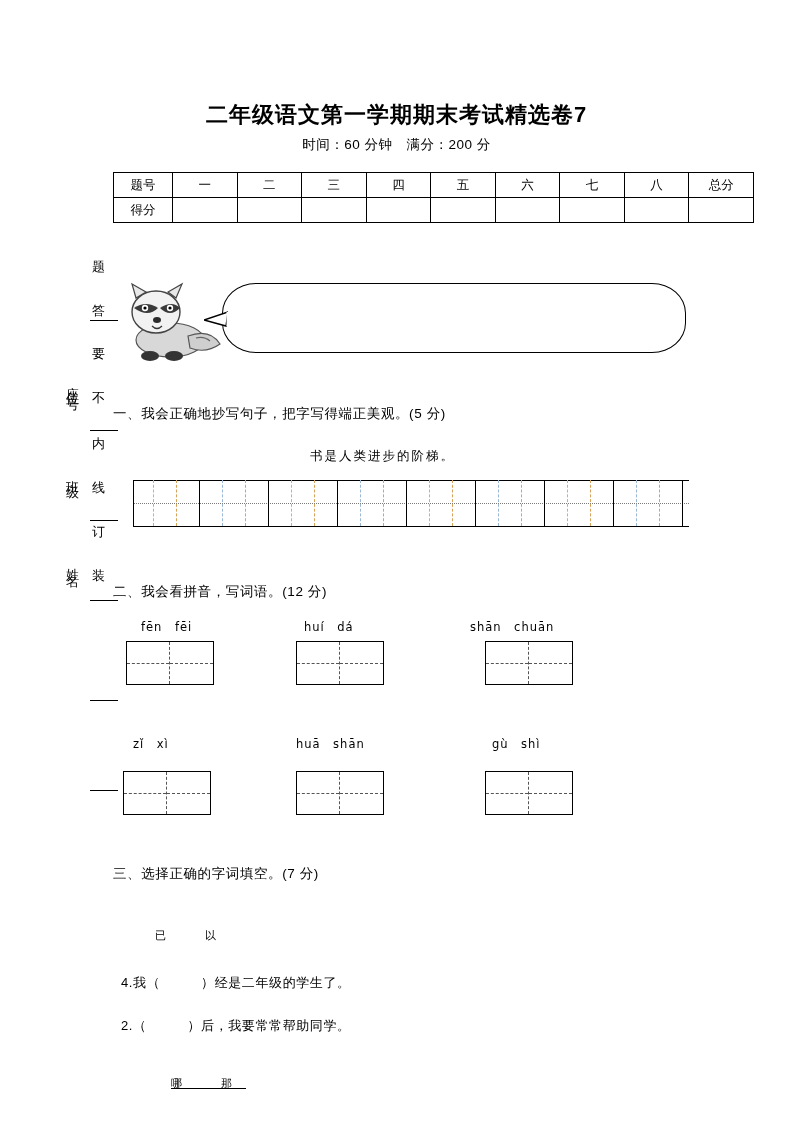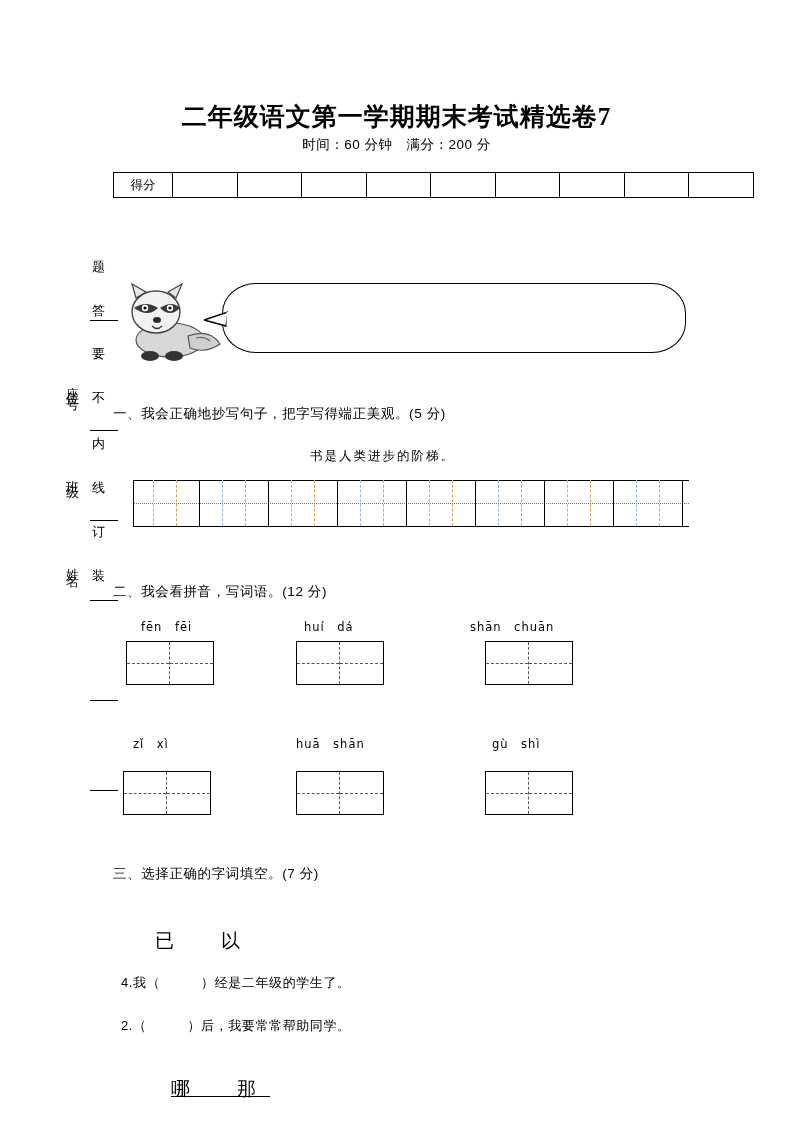--- a/index.html
+++ b/index.html
@@ -48,23 +48,23 @@
     width: 28px;
     border-top: 1px solid #000;
   }
 
   
   .title {
     position: absolute;
     left: 0; right: 0;
     top: 100px;
     text-align: center;
-    font-family: Liberation Serif, serif;
+    font-family: Liberation Sans, sans-serif;
     font-weight: bold;
-    font-size: 25px;
+    font-size: 22px;
     letter-spacing: 1px;
   }
   .subtitle {
     position: absolute;
     left: 0; right: 0;
     top: 136px;
     text-align: center;
     font-size: 13.5px;
     letter-spacing: 0.5px;
   }
@@ -206,21 +206,21 @@
   }
 
   .fill-line {
     position: absolute;
     font-size: 13px;
     letter-spacing: 0.6px;
     white-space: nowrap;
   }
   .choice-pair {
     position: absolute;
-    font-size: 19px;
+    font-size: 11px;
     letter-spacing: 14px;
     white-space: nowrap;
   }
 </style>
 </head>
 <body>
 
 <div class="page">
 
   <div class="seal-strip">
@@ -232,20 +232,32 @@
   <div class="dash-line" style="top:520px;"></div>
   <div class="dash-line" style="top:600px;"></div>
   <div class="dash-line" style="top:700px;"></div>
   <div class="dash-line" style="top:790px;"></div>
 
   <div class="title">二年级语文第一学期期末考试精选卷7</div>
   <div class="subtitle">时间：60 分钟　满分：200 分</div>
 
   <table class="score-table">
     <tbody>
+        <tr>
+      <td class="label">题号</td>
+      <td>一</td>
+      <td>二</td>
+      <td>三</td>
+      <td>四</td>
+      <td>五</td>
+      <td>六</td>
+      <td>七</td>
+      <td>八</td>
+      <td>总分</td>
+    </tr>
     <tr>
       <td class="label">得分</td>
       <td></td>
       <td></td>
       <td></td>
       <td></td>
       <td></td>
       <td></td>
       <td></td>
       <td></td>

